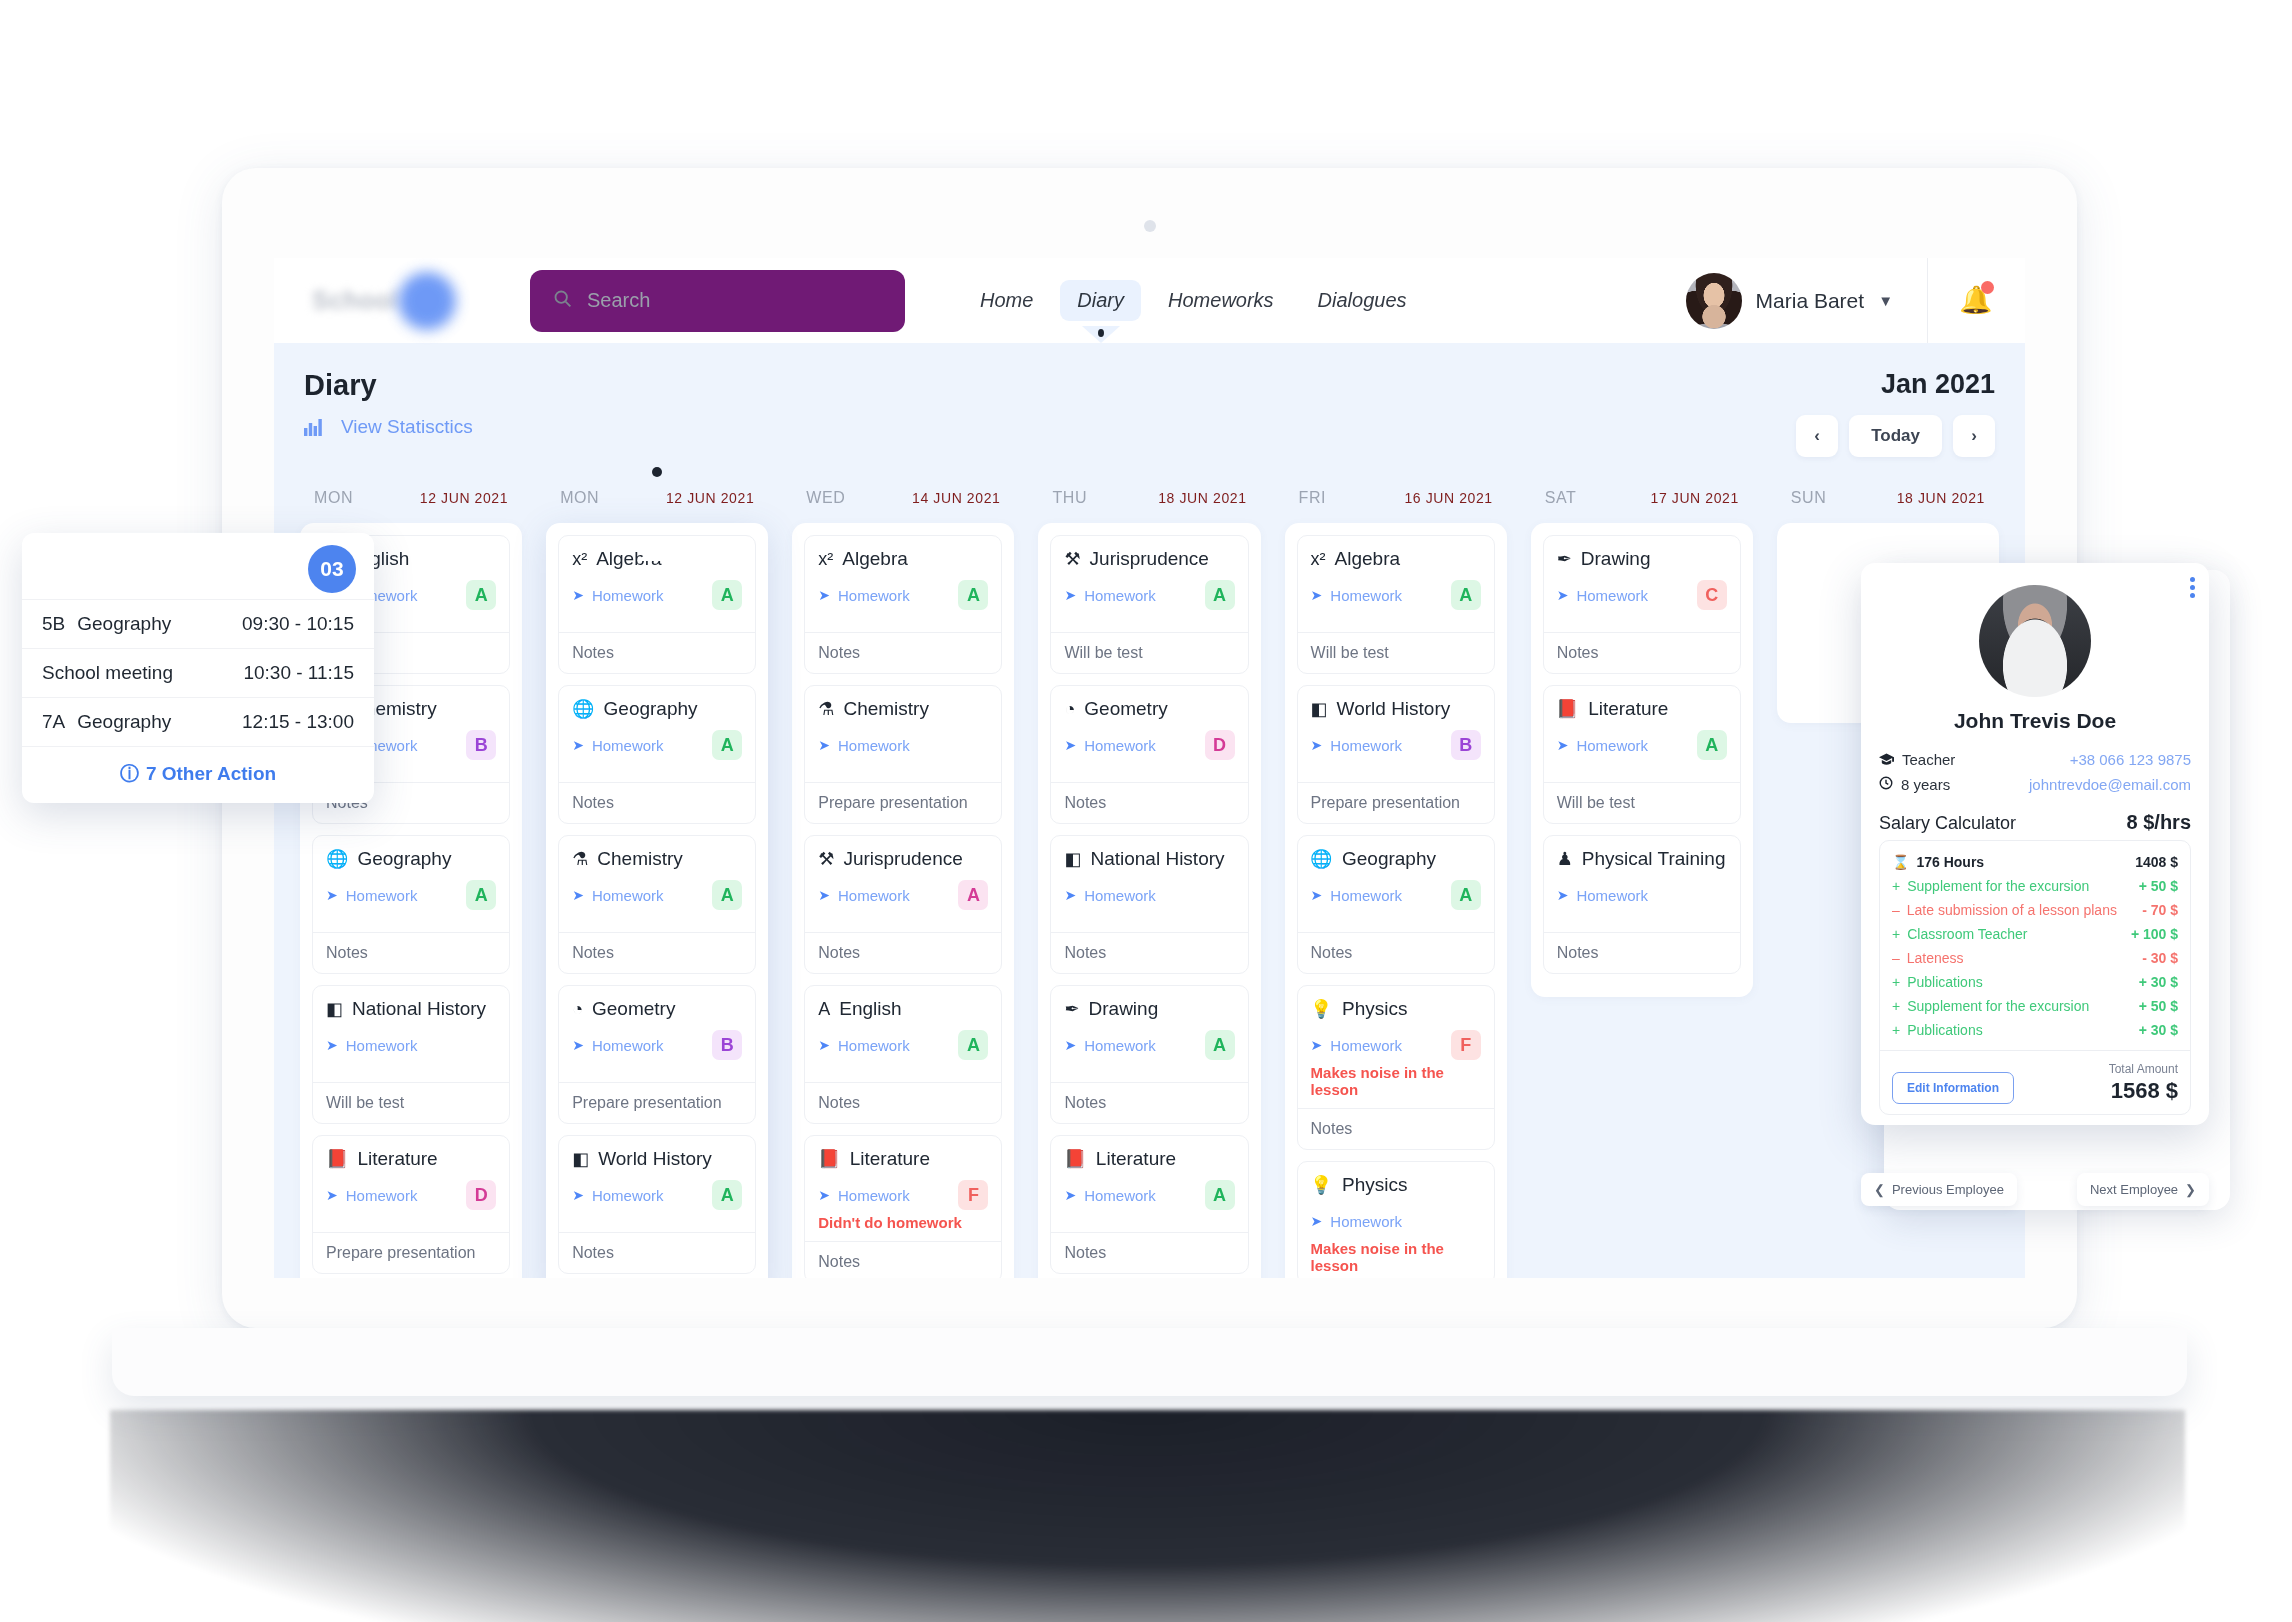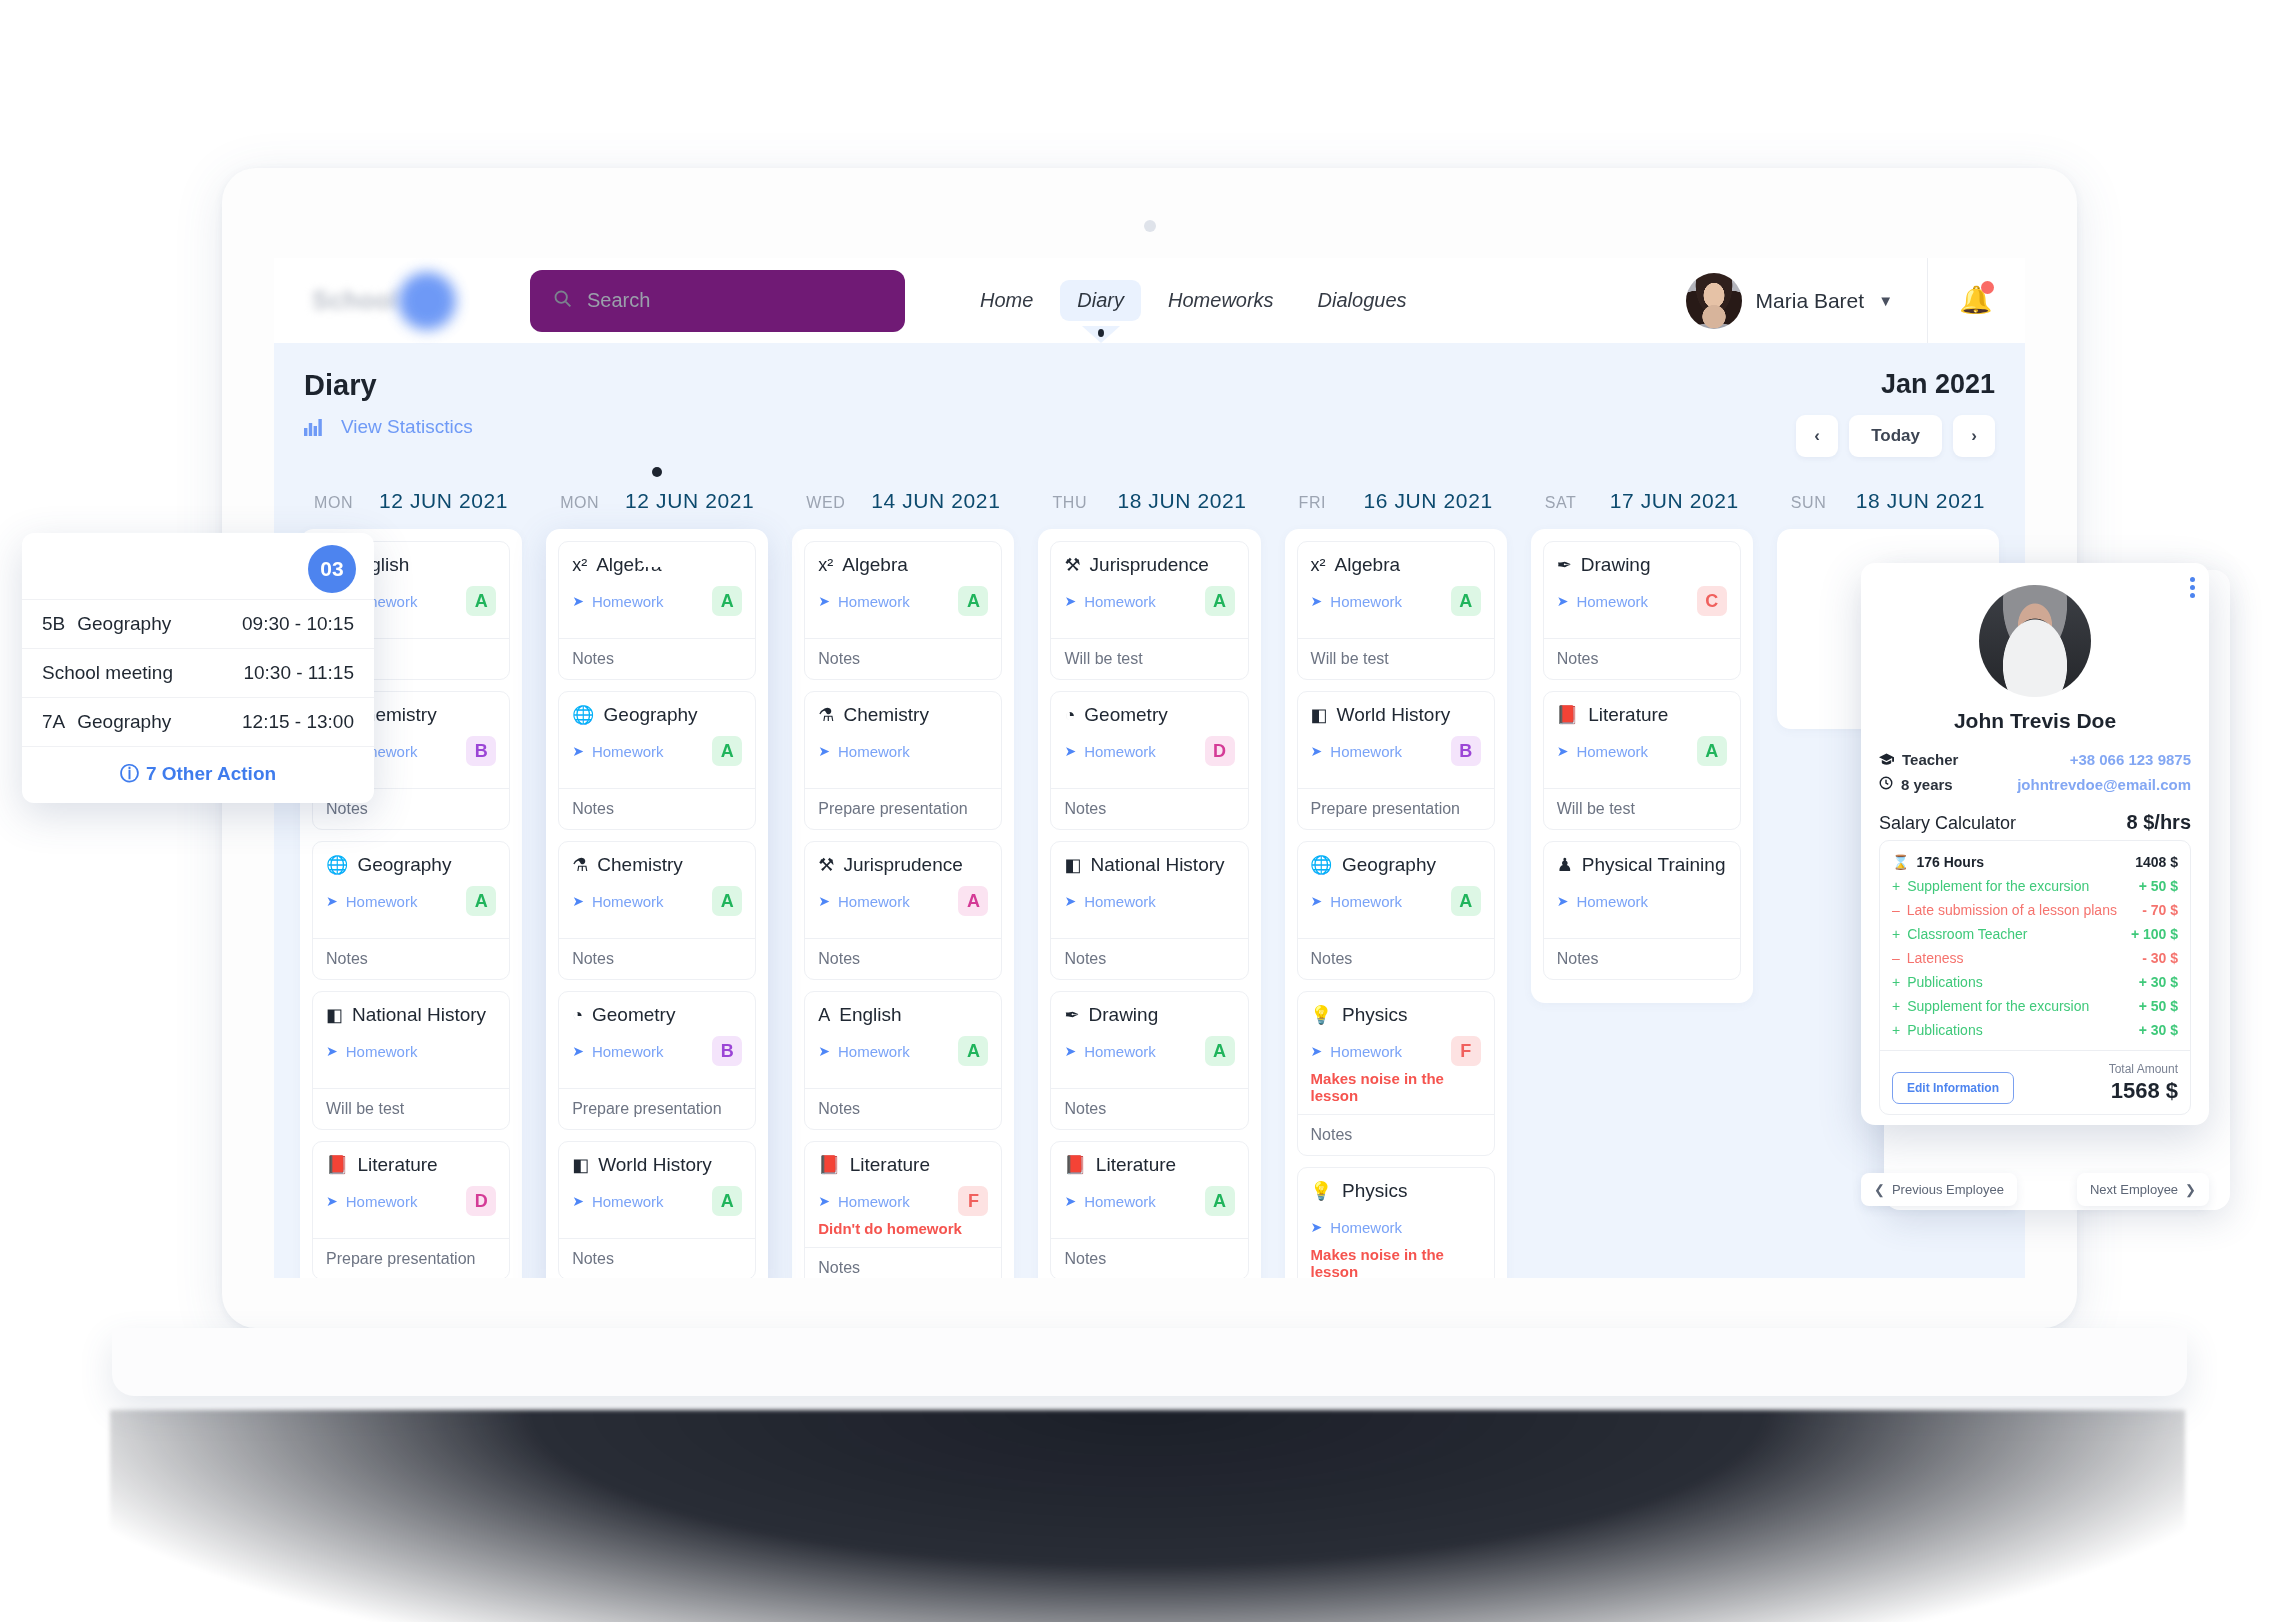--- a/index.html
+++ b/index.html
@@ -171,21 +171,21 @@
   .week {
     display: flex; gap: 24px; margin-top: 26px;
     align-items: flex-start;
   }
   .daycol { flex: 1 1 0; min-width: 0; }
   .daycol-head {
     display: flex; justify-content: space-between; align-items: baseline;
     padding: 6px 14px 16px 14px;
     font-size: 16px; color: #9ca4b2; letter-spacing: .6px;
   }
-  .daycol-date { font-size: 21px; color: #0c4a6e; }
+  .daycol-date { font-size: 14px; color: #7f1d1d; }
   .daycol-body {
     background: #ffffff;
     border-radius: 14px;
     padding: 12px;
     min-height: 200px;
     box-shadow: 0 2px 10px rgba(80,100,140,.05);
   }
   .daycol.raised .daycol-body {
     box-shadow: 0 8px 34px rgba(70,100,160,.17);
     position: relative;
@@ -310,21 +310,21 @@
       linear-gradient(#3d4046, #24262a);
     overflow: hidden;
   }
   .emp-name {
     text-align: center; font-size: 21px; font-weight: 700; color: #1d242e;
     margin-top: 12px;
   }
   .emp-meta { margin-top: 14px; }
   .emp-meta-row {
     display: flex; justify-content: space-between; 
-    font-size: 15px; color: #2b323c; padding: 4px 0; font-weight: bold;
+    font-size: 15px; color: #2b323c; padding: 4px 0;
   }
   .emp-meta-left { display: flex; align-items: center; gap: 8px; }
   .emp-link { color: #83a7f3; font-size: 15px; }
   .emp-salarybar {
     display: flex; justify-content: space-between; align-items: baseline;
     margin-top: 14px; padding-bottom: 6px;
   }
   .emp-salarybar .lbl { font-size: 18px; color: #1d242e; }
   .emp-salarybar .val { font-size: 20px; font-weight: 700; color: #1d242e; }
   .emp-breakdown {

